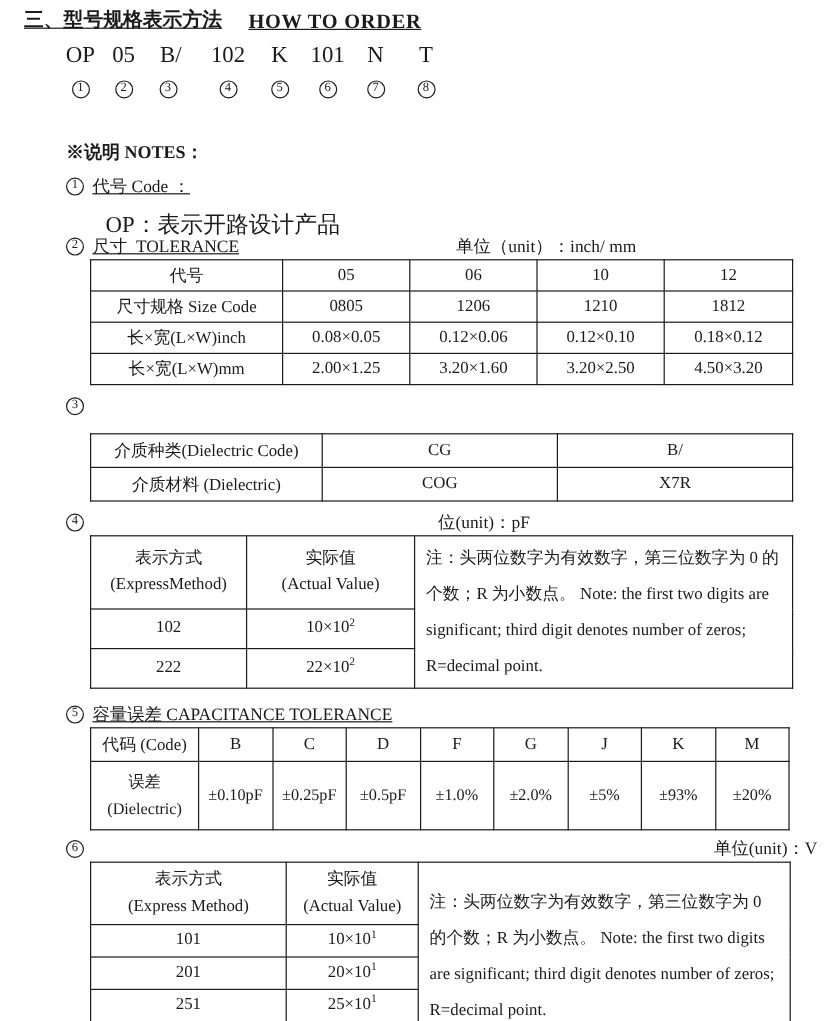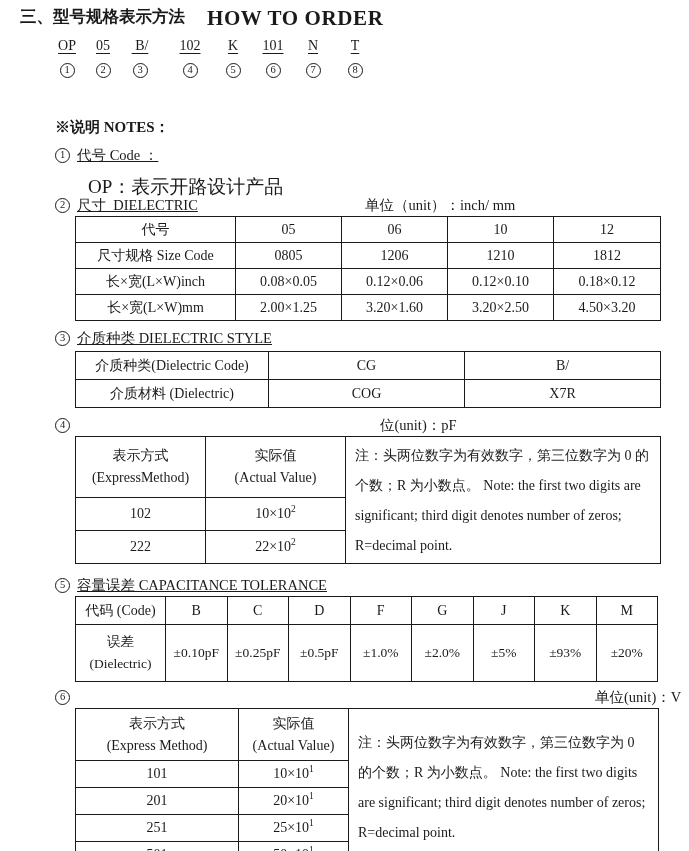--- a/index.html
+++ b/index.html
@@ -10,30 +10,30 @@
     color: #1a1a1a;
     overflow: hidden;
   }
   .page {
     width: 689px; height: 851px;
     padding: 6px 8px 0 20px;
     overflow: hidden;
     background: #fff;
   }
   
-  .title-row { display: flex; align-items: flex-start; gap: 22px; height: 22px; }
+  .title-row { display: flex; align-items: flex-end; gap: 22px; height: 22px; text-decoration: underline; }
   .title-zh { font-weight: bold; font-size: 16.5px; white-space: pre; }
-  .title-en { font-weight: bold; font-size: 21px; letter-spacing: 0.6px; }
+  .title-en { font-weight: bold; font-size: 17px; letter-spacing: 0.6px; }
 
   
   .code-row { position: relative; height: 66px; margin-top: 8px; }
   .code-part { position: absolute; top: 0; width: 44px; text-align: center; }
   .code-text {
-    display: inline-block; font-size: 14px; white-space: pre;
-    text-decoration: underline; text-underline-offset: 3px;
+    display: inline-block; font-size: 19px; white-space: pre;
+    text-underline-offset: 3px;
   }
   .code-part .circ { margin-top: 9px; }
 
   .circ {
     display: inline-flex; align-items: center; justify-content: center;
     width: 15px; height: 15px; border: 1px solid #1a1a1a; border-radius: 50%;
     font-size: 10.5px; line-height: 1; flex: 0 0 auto;
   }
 
   
@@ -56,21 +56,21 @@
     border: 1px solid #1a1a1a; font-weight: normal;
     text-align: center; vertical-align: middle; font-size: 14px;
     padding: 0 2px; overflow: hidden;
   }
   .two-line { line-height: 22px; }
 
   .dim-table { margin-top: 2px; }
   .dim-table td { height: 26px; }
 
   .s3-heading { margin-top: 8px; }
-  .die-table { margin-top: 4px; }
+  .die-table { margin-top: 14px; }
   .die-table td { height: 28px; }
 
   .s4-heading { margin-top: 8px; }
   .cap-table { margin-top: 2px; }
   .cap-table th { height: 44px; }
   .cap-table td.val { height: 24px; }
   .note-cell {
     text-align: left; vertical-align: top;
     padding: 4px 8px 2px 9px; line-height: 30px; font-size: 14px;
   }
@@ -155,22 +155,22 @@
         <span>1</span>
       </span>
     <span class="h-text">代号 Code ：</span>
   </div>
   <div class="s1-body">OP：表示开路设计产品</div>
 
   <div class="sec-heading" style="margin-top:2px">
     <span class="circ">
         <span>2</span>
       </span>
-    <span class="h-text">尺寸  DIELECTRIC</span>
-    <span class="unit-label" style="left:310px">单位（unit）：inch/ mm</span>
+    <span class="h-text">尺寸  TOLERANCE</span>
+    <span class="unit-label" style="left:325px">单位（unit）：inch/ mm</span>
   </div>
   <table class="dim-table">
     <colgroup>
         <col style="width:160px">
         <col style="width:106px">
         <col style="width:106px">
         <col style="width:106px">
         <col style="width:107px">
       </colgroup>
     <tbody>
@@ -202,21 +202,20 @@
       <td>3.20×2.50</td>
       <td>4.50×3.20</td>
     </tr>
   </tbody>
     </table>
 
   <div class="sec-heading s3-heading">
     <span class="circ">
         <span>3</span>
       </span>
-    <span class="h-text">介质种类 DIELECTRIC STYLE</span>
   </div>
   <table class="die-table">
     <colgroup>
         <col style="width:193px">
         <col style="width:196px">
         <col style="width:196px">
       </colgroup>
     <tbody>
         <tr>
       <td>介质种类(Dielectric Code)</td>
@@ -228,21 +227,21 @@
       <td>COG</td>
       <td>X7R</td>
     </tr>
   </tbody>
     </table>
 
   <div class="sec-heading s4-heading">
     <span class="circ">
         <span>4</span>
       </span>
-    <span class="unit-label" style="left:325px">位(unit)：pF</span>
+    <span class="unit-label" style="left:310px">位(unit)：pF</span>
   </div>
   <table class="cap-table">
     <colgroup>
         <col style="width:130px">
         <col style="width:140px">
         <col style="width:315px">
       </colgroup>
     <tbody>
         <tr>
       <th class="two-line">

